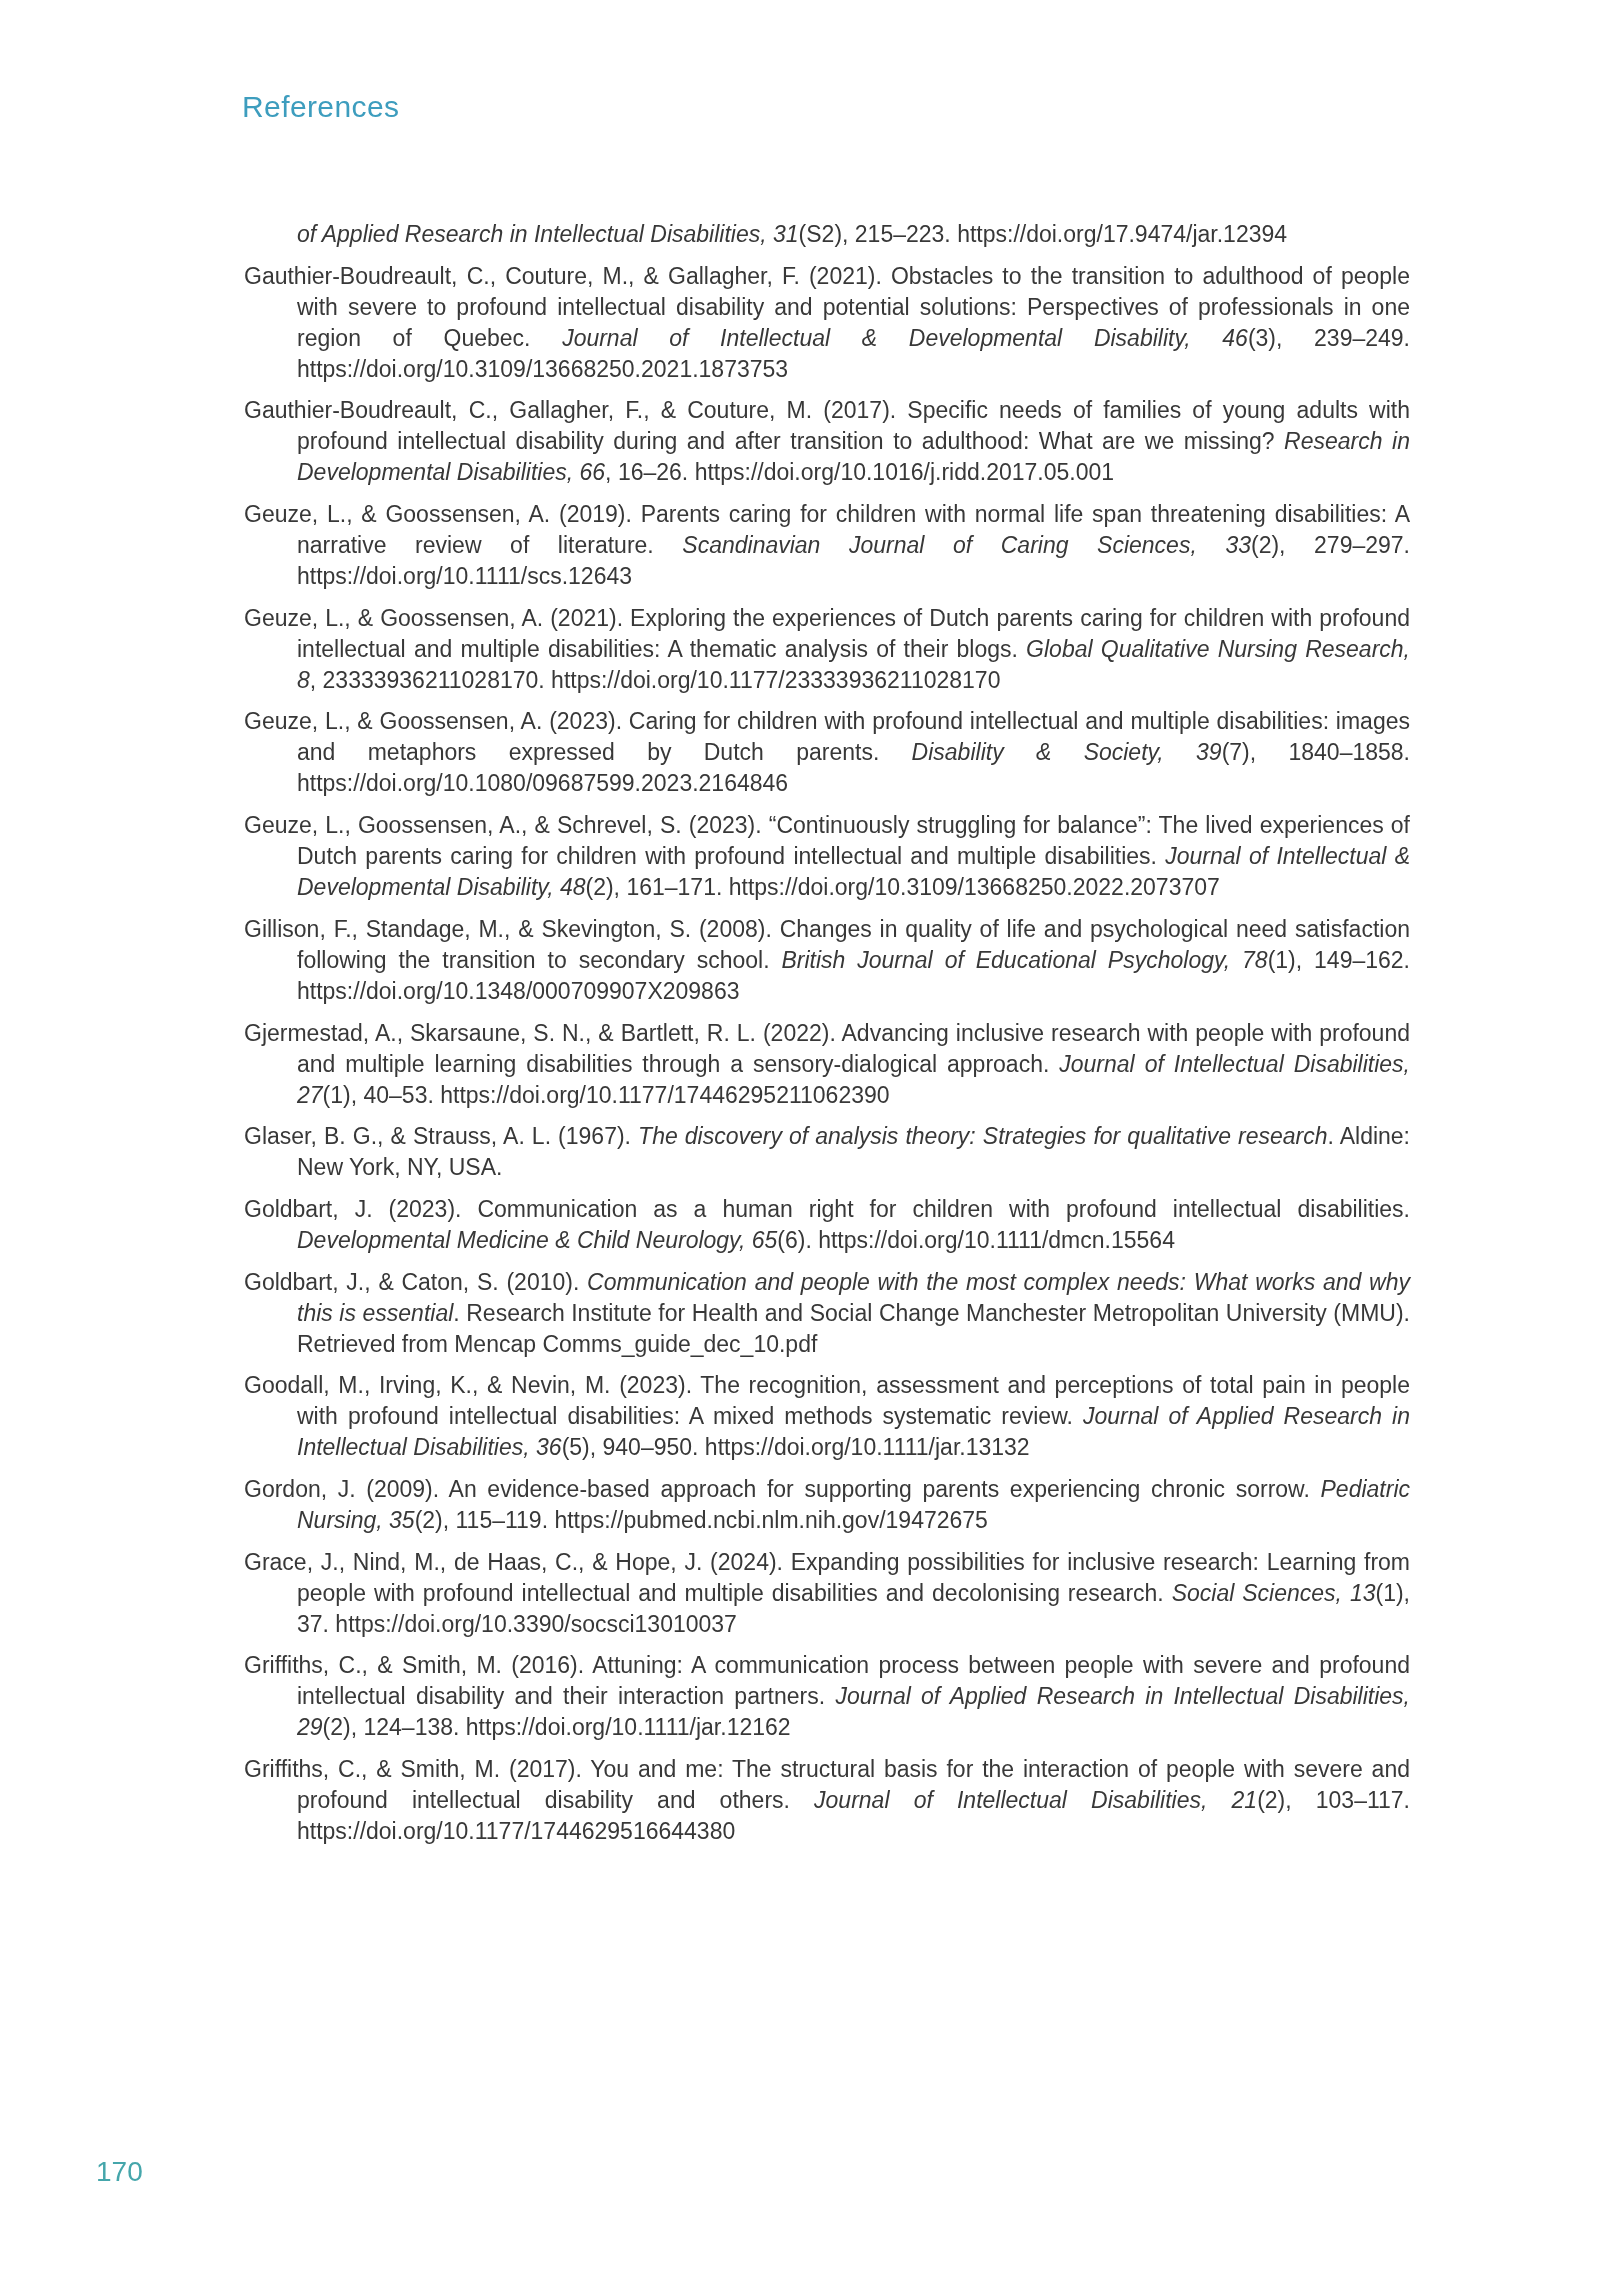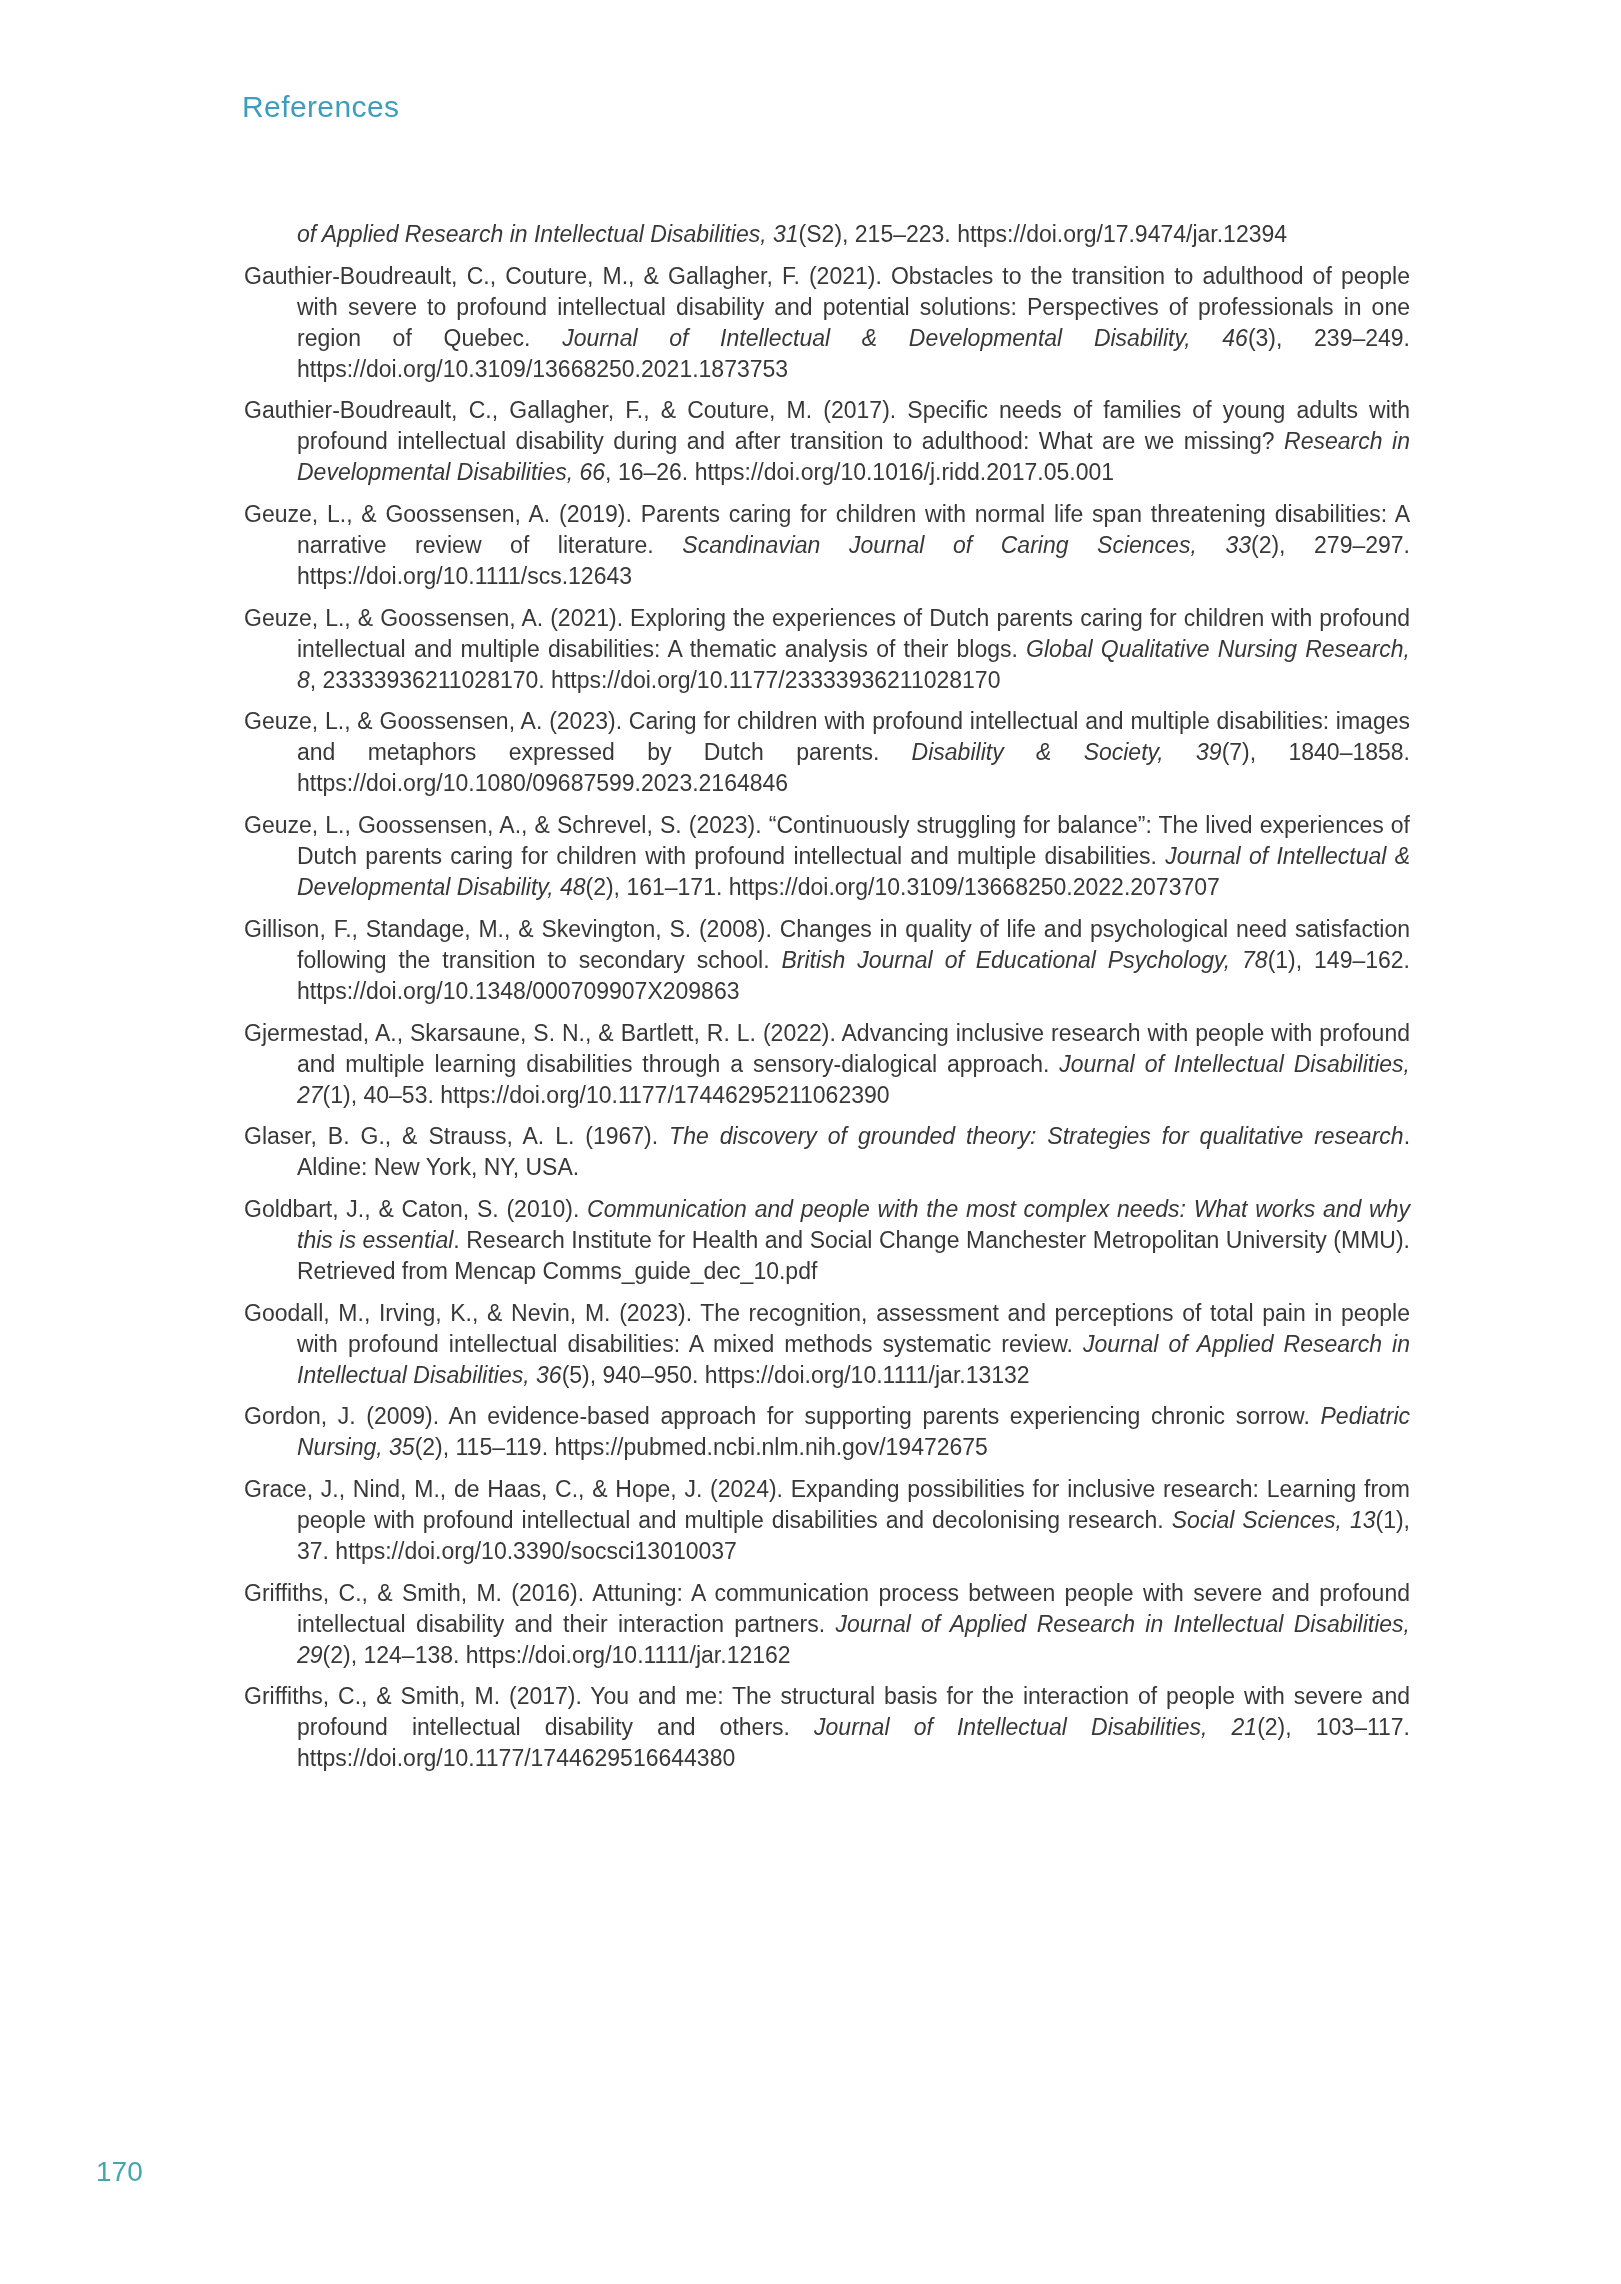--- a/index.html
+++ b/index.html
@@ -64,21 +64,22 @@
   <div class="reference-list">
       <p class="ref cont"><em>of Applied Research in Intellectual Disabilities, 31</em><span>(S2), 215–223. https://doi.org/17.9474/jar.12394</span></p>
       <p class="ref"><span>Gauthier-Boudreault, C., Couture, M., &amp; Gallagher, F. (2021). Obstacles to the transition to adulthood of people with severe to profound intellectual disability and potential solutions: Perspectives of professionals in one region of Quebec. </span><em>Journal of Intellectual &amp; Developmental Disability, 46</em><span>(3), 239–249. https://doi.org/10.3109/13668250.2021.1873753</span></p>
       <p class="ref"><span>Gauthier-Boudreault, C., Gallagher, F., &amp; Couture, M. (2017). Specific needs of families of young adults with profound intellectual disability during and after transition to adulthood: What are we missing? </span><em>Research in Developmental Disabilities, 66</em><span>, 16–26. https://doi.org/10.1016/j.ridd.2017.05.001</span></p>
       <p class="ref"><span>Geuze, L., &amp; Goossensen, A. (2019). Parents caring for children with normal life span threatening disabilities: A narrative review of literature. </span><em>Scandinavian Journal of Caring Sciences, 33</em><span>(2), 279–297. https://doi.org/10.1111/scs.12643</span></p>
       <p class="ref"><span>Geuze, L., &amp; Goossensen, A. (2021). Exploring the experiences of Dutch parents caring for children with profound intellectual and multiple disabilities: A thematic analysis of their blogs. </span><em>Global Qualitative Nursing Research, 8</em><span>, 23333936211028170. https://doi.org/10.1177/23333936211028170</span></p>
       <p class="ref"><span>Geuze, L., &amp; Goossensen, A. (2023). Caring for children with profound intellectual and multiple disabilities: images and metaphors expressed by Dutch parents. </span><em>Disability &amp; Society, 39</em><span>(7), 1840–1858. https://doi.org/10.1080/09687599.2023.2164846</span></p>
       <p class="ref"><span>Geuze, L., Goossensen, A., &amp; Schrevel, S. (2023). “Continuously struggling for balance”: The lived experiences of Dutch parents caring for children with profound intellectual and multiple disabilities. </span><em>Journal of Intellectual &amp; Developmental Disability, 48</em><span>(2), 161–171. https://doi.org/10.3109/13668250.2022.2073707</span></p>
       <p class="ref"><span>Gillison, F., Standage, M., &amp; Skevington, S. (2008). Changes in quality of life and psychological need satisfaction following the transition to secondary school. </span><em>British Journal of Educational Psychology, 78</em><span>(1), 149–162. https://doi.org/10.1348/000709907X209863</span></p>
       <p class="ref"><span>Gjermestad, A., Skarsaune, S. N., &amp; Bartlett, R. L. (2022). Advancing inclusive research with people with profound and multiple learning disabilities through a sensory-dialogical approach. </span><em>Journal of Intellectual Disabilities, 27</em><span>(1), 40–53. https://doi.org/10.1177/17446295211062390</span></p>
-      <p class="ref"><span>Glaser, B. G., &amp; Strauss, A. L. (1967). </span><em>The discovery of grounded theory: Strategies for qualitative research</em><span>. Aldine: New York, NY, USA.</span></p>
+      <p class="ref"><span>Glaser, B. G., &amp; Strauss, A. L. (1967). </span><em>The discovery of analysis theory: Strategies for qualitative research</em><span>. Aldine: New York, NY, USA.</span></p>
+      <p class="ref"><span>Goldbart, J. (2023). Communication as a human right for children with profound intellectual disabilities. </span><em>Developmental Medicine &amp; Child Neurology, 65</em><span>(6). https://doi.org/10.1111/dmcn.15564</span></p>
       <p class="ref"><span>Goldbart, J., &amp; Caton, S. (2010). </span><em>Communication and people with the most complex needs: What works and why this is essential</em><span>. Research Institute for Health and Social Change Manchester Metropolitan University (MMU). Retrieved from Mencap Comms_guide_dec_10.pdf</span></p>
       <p class="ref"><span>Goodall, M., Irving, K., &amp; Nevin, M. (2023). The recognition, assessment and perceptions of total pain in people with profound intellectual disabilities: A mixed methods systematic review. </span><em>Journal of Applied Research in Intellectual Disabilities, 36</em><span>(5), 940–950. https://doi.org/10.1111/jar.13132</span></p>
       <p class="ref"><span>Gordon, J. (2009). An evidence-based approach for supporting parents experiencing chronic sorrow. </span><em>Pediatric Nursing, 35</em><span>(2), 115–119. https://pubmed.ncbi.nlm.nih.gov/19472675</span></p>
       <p class="ref"><span>Grace, J., Nind, M., de Haas, C., &amp; Hope, J. (2024). Expanding possibilities for inclusive research: Learning from people with profound intellectual and multiple disabilities and decolonising research. </span><em>Social Sciences, 13</em><span>(1), 37. https://doi.org/10.3390/socsci13010037</span></p>
       <p class="ref"><span>Griffiths, C., &amp; Smith, M. (2016). Attuning: A communication process between people with severe and profound intellectual disability and their interaction partners. </span><em>Journal of Applied Research in Intellectual Disabilities, 29</em><span>(2), 124–138.  https://doi.org/10.1111/jar.12162</span></p>
       <p class="ref"><span>Griffiths, C., &amp; Smith, M. (2017). You and me: The structural basis for the interaction of people with severe and profound intellectual disability and others. </span><em>Journal of Intellectual Disabilities, 21</em><span>(2), 103–117. https://doi.org/10.1177/1744629516644380</span></p>
     </div>
 
   <div class="page-number">170</div>
 </div>

